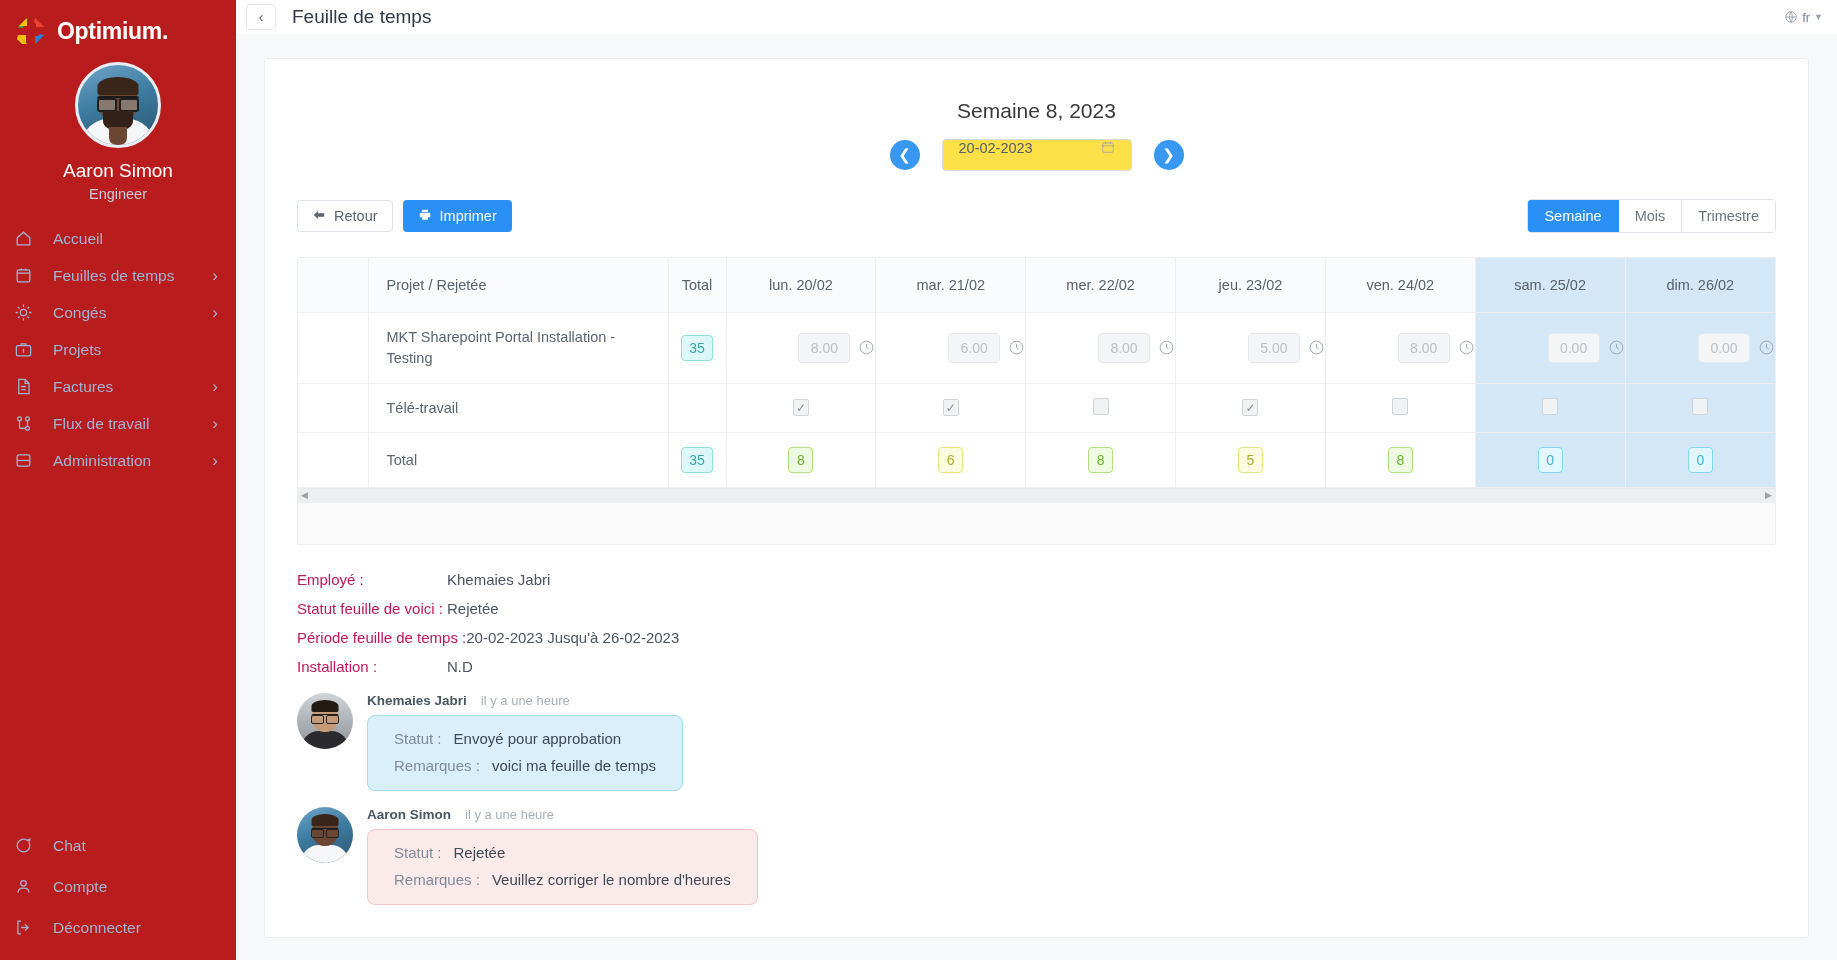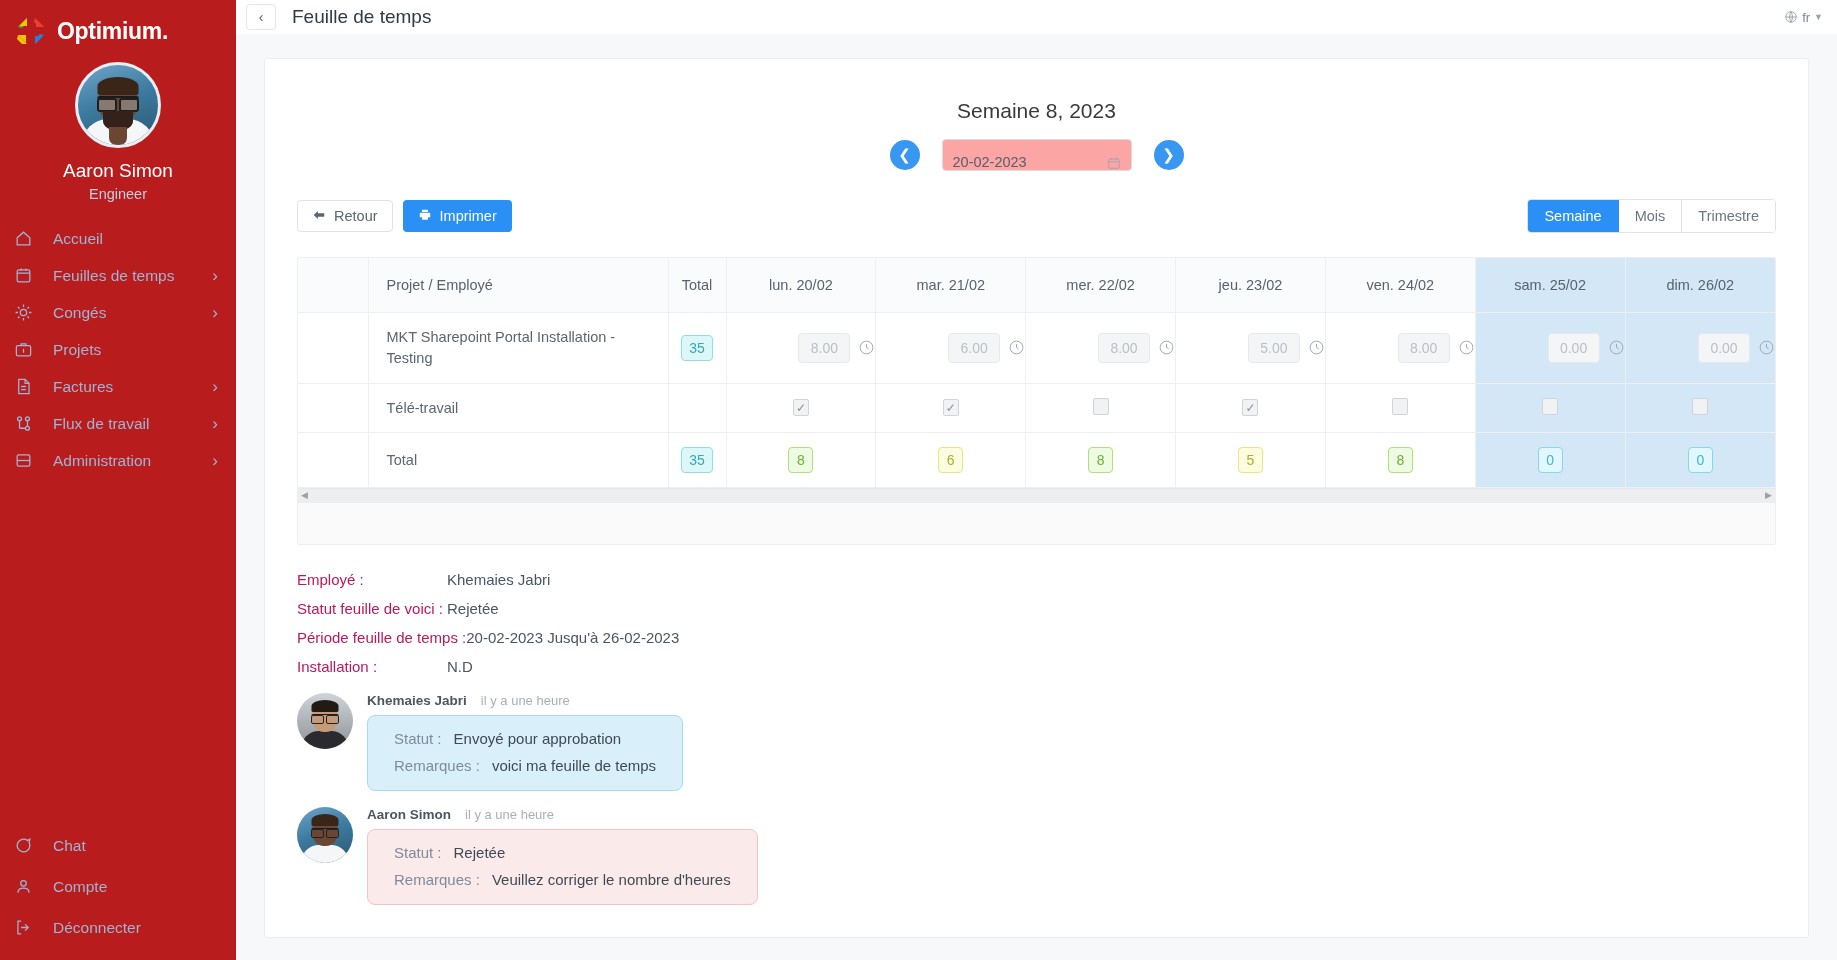--- a/index.html
+++ b/index.html
@@ -81,21 +81,21 @@
 
   .week-title { text-align: center; font-size: 21px; color: #3a3a3a; margin-top: 18px; }
   .week-nav { display: flex; align-items: center; justify-content: center; gap: 22px; margin-top: 16px; }
   .circle-btn {
     width: 30px; height: 30px; border-radius: 50%; background: #3897f0;
     color: #fff; display: flex; align-items: center; justify-content: center;
     font-size: 15px; cursor: pointer; border: none;
   }
   .date-input {
     width: 190px; height: 32px; border: 1px solid #d9dde2; border-radius: 4px;
-    background: #fca5a5; display: flex; align-items: flex-end; padding: 0 10px;
+    background: #fde047; display: flex; align-items: flex-start; padding: 0 16px;
     color: #56606b; font-size: 14.5px; cursor: text;
   }
   .cal-ico { margin-left: auto; width:14px; height:14px; }
   .cal-ico svg { width:14px; height:14px; stroke:#9aa3b0; fill:none; stroke-width:1.4;}
 
   .toolbar { display: flex; align-items: center; margin-top: 28px; }
   .btn {
     height: 32px; border-radius: 4px; display: inline-flex; align-items: center;
     gap: 8px; padding: 0 14px; font-size: 14.5px; cursor: pointer; border: 1px solid transparent;
   }
@@ -392,21 +392,21 @@
                 <col class="col-day">
                 <col class="col-day">
                 <col class="col-day">
               <col class="col-day">
                 <col class="col-day">
                 <col class="col-day">
             </colgroup>
             <thead>
               <tr>
                 <th></th>
-                <th>Projet / Employé</th>
+                <th>Projet / Rejetée</th>
                 <th class="c">Total</th>
                 <th class="c">lun. 20/02</th>
                 <th class="c">mar. 21/02</th>
                 <th class="c">mer. 22/02</th>
                 <th class="c">jeu. 23/02</th>
                 <th class="c">ven. 24/02</th>
                 <th class="c we">sam. 25/02</th>
                 <th class="c we">dim. 26/02</th>
               </tr>
             </thead>

